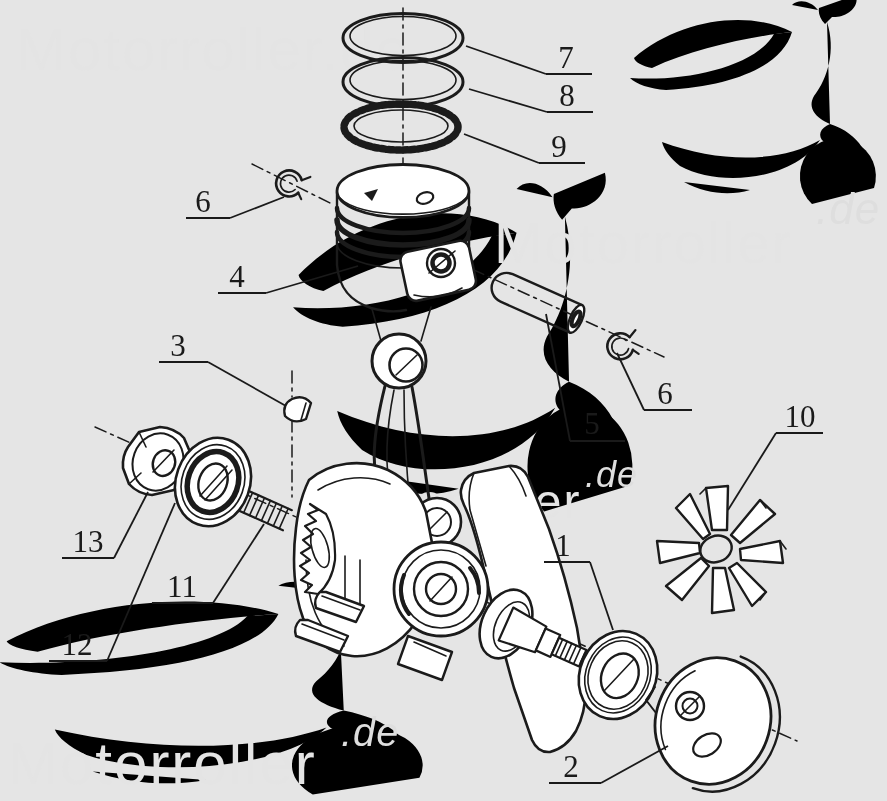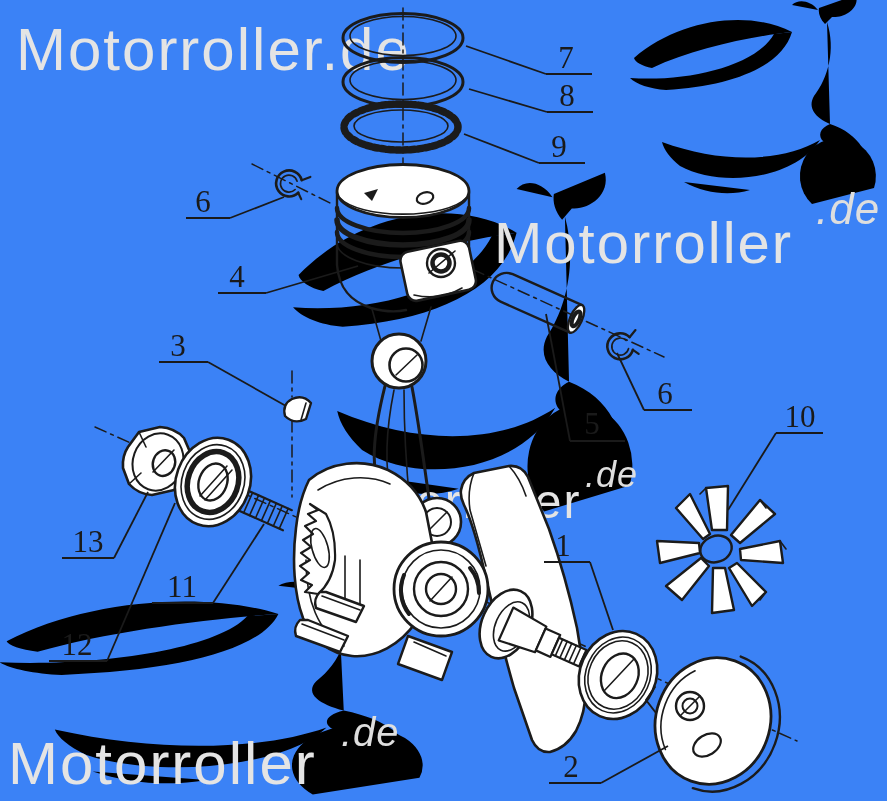--- a/index.html
+++ b/index.html
@@ -1,16 +1,16 @@
 <!DOCTYPE html>
 <html><head>
 <meta charset="utf-8">
 <style>
   html,body{margin:0;padding:0;background:#fff;}
-  #stage{position:relative;width:887px;height:801px;background:#3b82f6;overflow:hidden;}
+  #stage{position:relative;width:887px;height:801px;background:#e5e5e5;overflow:hidden;}
   svg{display:block;}
   .art{stroke:#1b1b1b;fill:none;stroke-width:2.4;stroke-linecap:round;stroke-linejoin:round;}
   .fw{fill:#ffffff;}
   .thin{stroke-width:1.6;}
   .thick{stroke-width:3;}
   .dash{stroke-width:1.5;stroke-dasharray:12 5 3 5;}
   .fillk{fill:#1b1b1b;stroke:none;}
   .scoot{color:#dfe6f2;}
   text.wm{font-family:"Liberation Sans",sans-serif;fill:#e4e4e4;letter-spacing:2px;}
   text.wm-de{font-family:"Liberation Sans",sans-serif;fill:#dedede;font-style:italic;letter-spacing:1px;}

